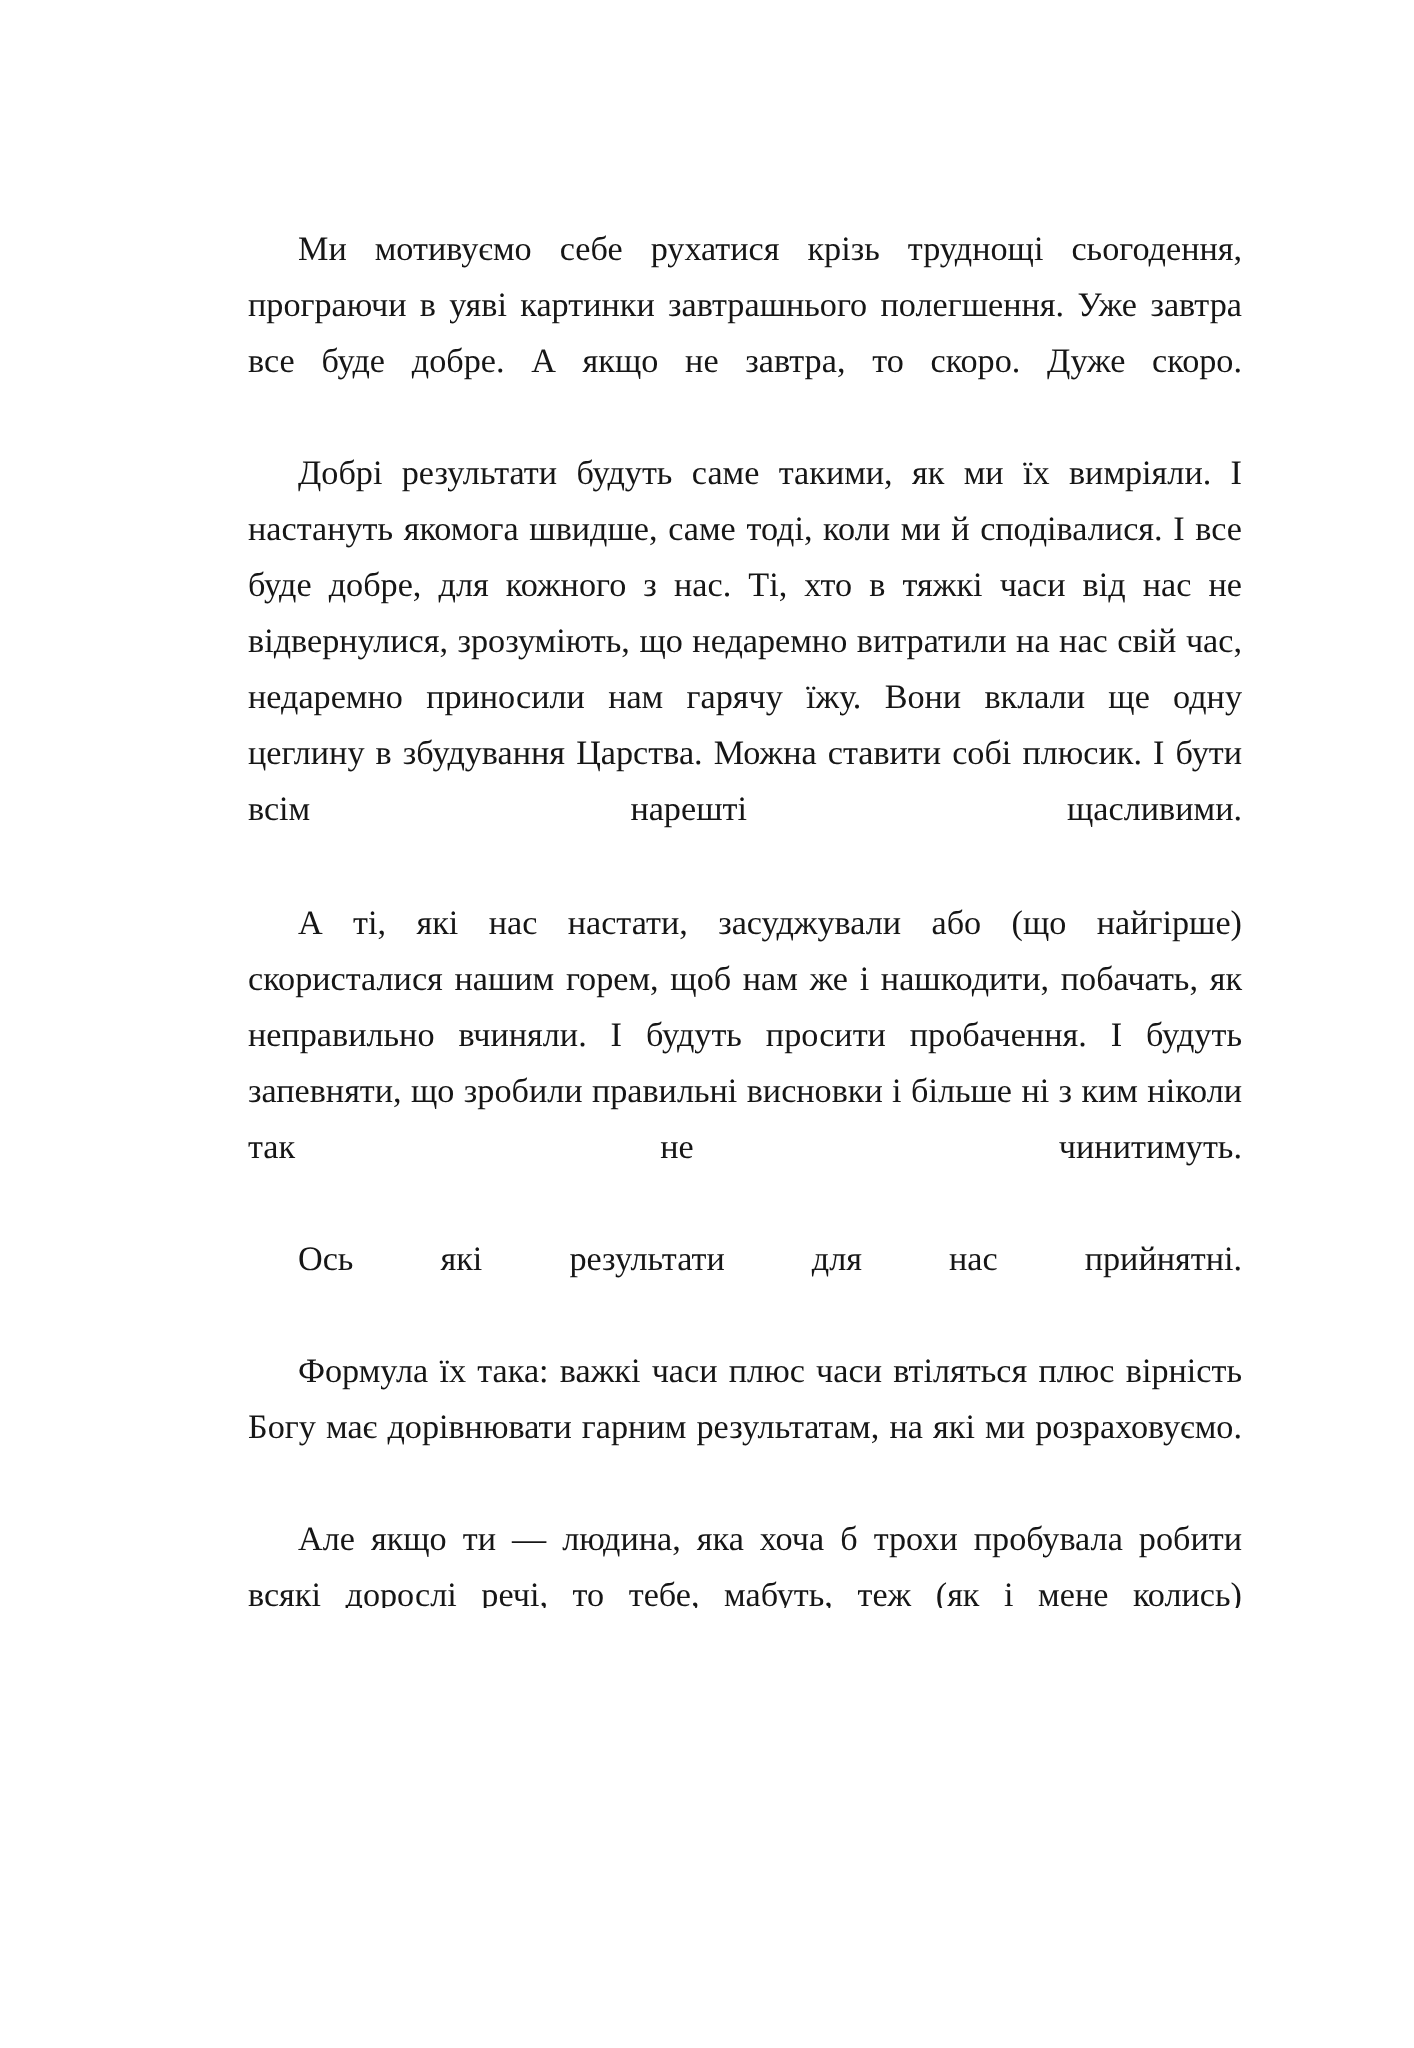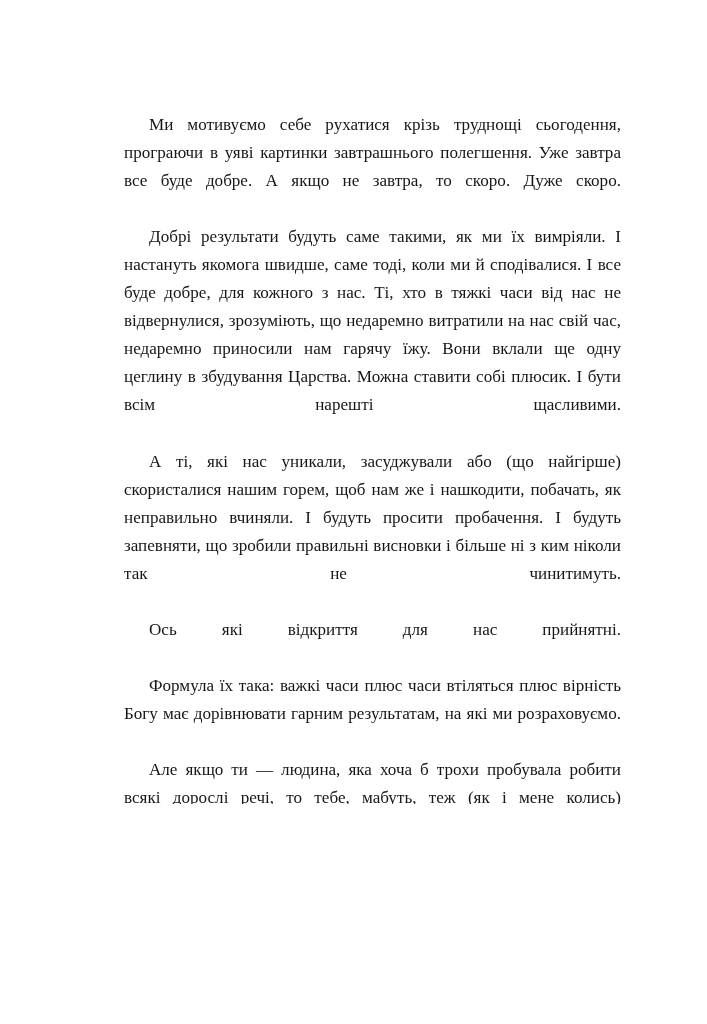--- a/index.html
+++ b/index.html
@@ -75,22 +75,22 @@
   }
 </style>
 </head>
 <body>
 
 <div class="page">
 
   <div class="text-block">
     <p class="para">Ми мотивуємо себе рухатися крізь труднощі сьогодення, програючи в уяві картинки завтрашнього полегшення. Уже завтра все буде добре. А якщо не завтра, то скоро. Дуже скоро.</p>
     <p class="para">Добрі результати будуть саме такими, як ми їх вимріяли. І настануть якомога швидше, саме тоді, коли ми й сподівалися. І все буде добре, для кожного з нас. Ті, хто в тяжкі часи від нас не відвернулися, зрозуміють, що недаремно витратили на нас свій час, недаремно приносили нам гарячу їжу. Вони вклали ще одну цеглину в збудування Царства. Можна ставити собі плюсик. І бути всім нарешті щасливими.</p>
-    <p class="para">А ті, які нас уникали, засуджували або (що найгірше) скористалися нашим горем, щоб нам же і нашкодити, побачать, як неправильно вчиняли. І будуть просити пробачення. І будуть запевняти, що зробили правильні висновки і більше ні з ким ніколи так не чинитимуть.</p>
-    <p class="para">Ось які відкриття для нас прийнятні.</p>
+    <p class="para">А ті, які нас настати, засуджували або (що найгірше) скористалися нашим горем, щоб нам же і нашкодити, побачать, як неправильно вчиняли. І будуть просити пробачення. І будуть запевняти, що зробили правильні висновки і більше ні з ким ніколи так не чинитимуть.</p>
+    <p class="para">Ось які результати для нас прийнятні.</p>
     <p class="para">Формула їх така: важкі часи плюс часи втіляться плюс вірність Богу має дорівнювати гарним результатам, на які ми розраховуємо.</p>
     <p class="para">Але якщо ти — людина, яка хоча б трохи пробувала робити всякі дорослі речі, то тебе, мабуть, теж (як і мене колись) неприємно вразило відкриття: ми не керуємо своїми результатами. Не знаємо, в якій формі втіляться дані Богом обітниці. І ніколи не зможемо пришвидшити той рятівний момент, коли біль нарешті зцілиться.</p>
   </div>
 
   <div class="footer">
     <span class="page-num">10</span>
     <span class="sep">/</span>
     <span class="section-name">ВСТУП</span>
   </div>
 

